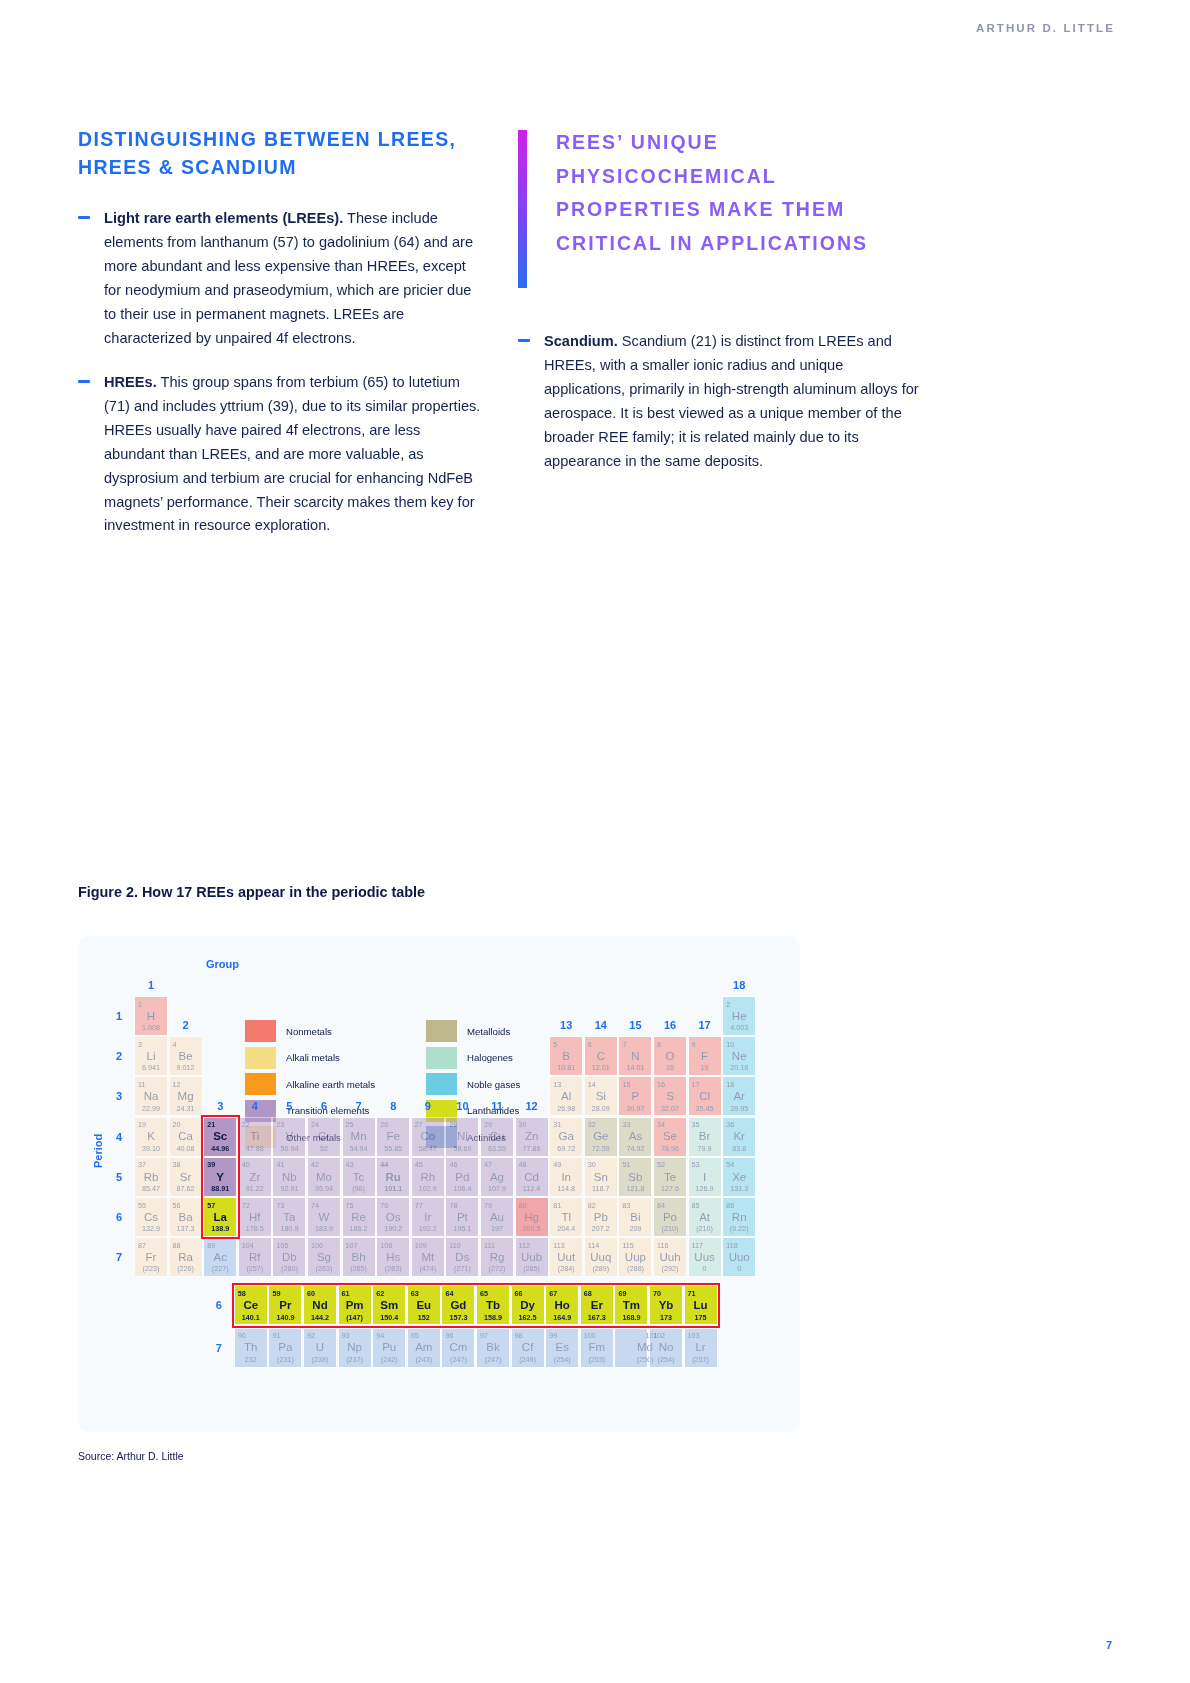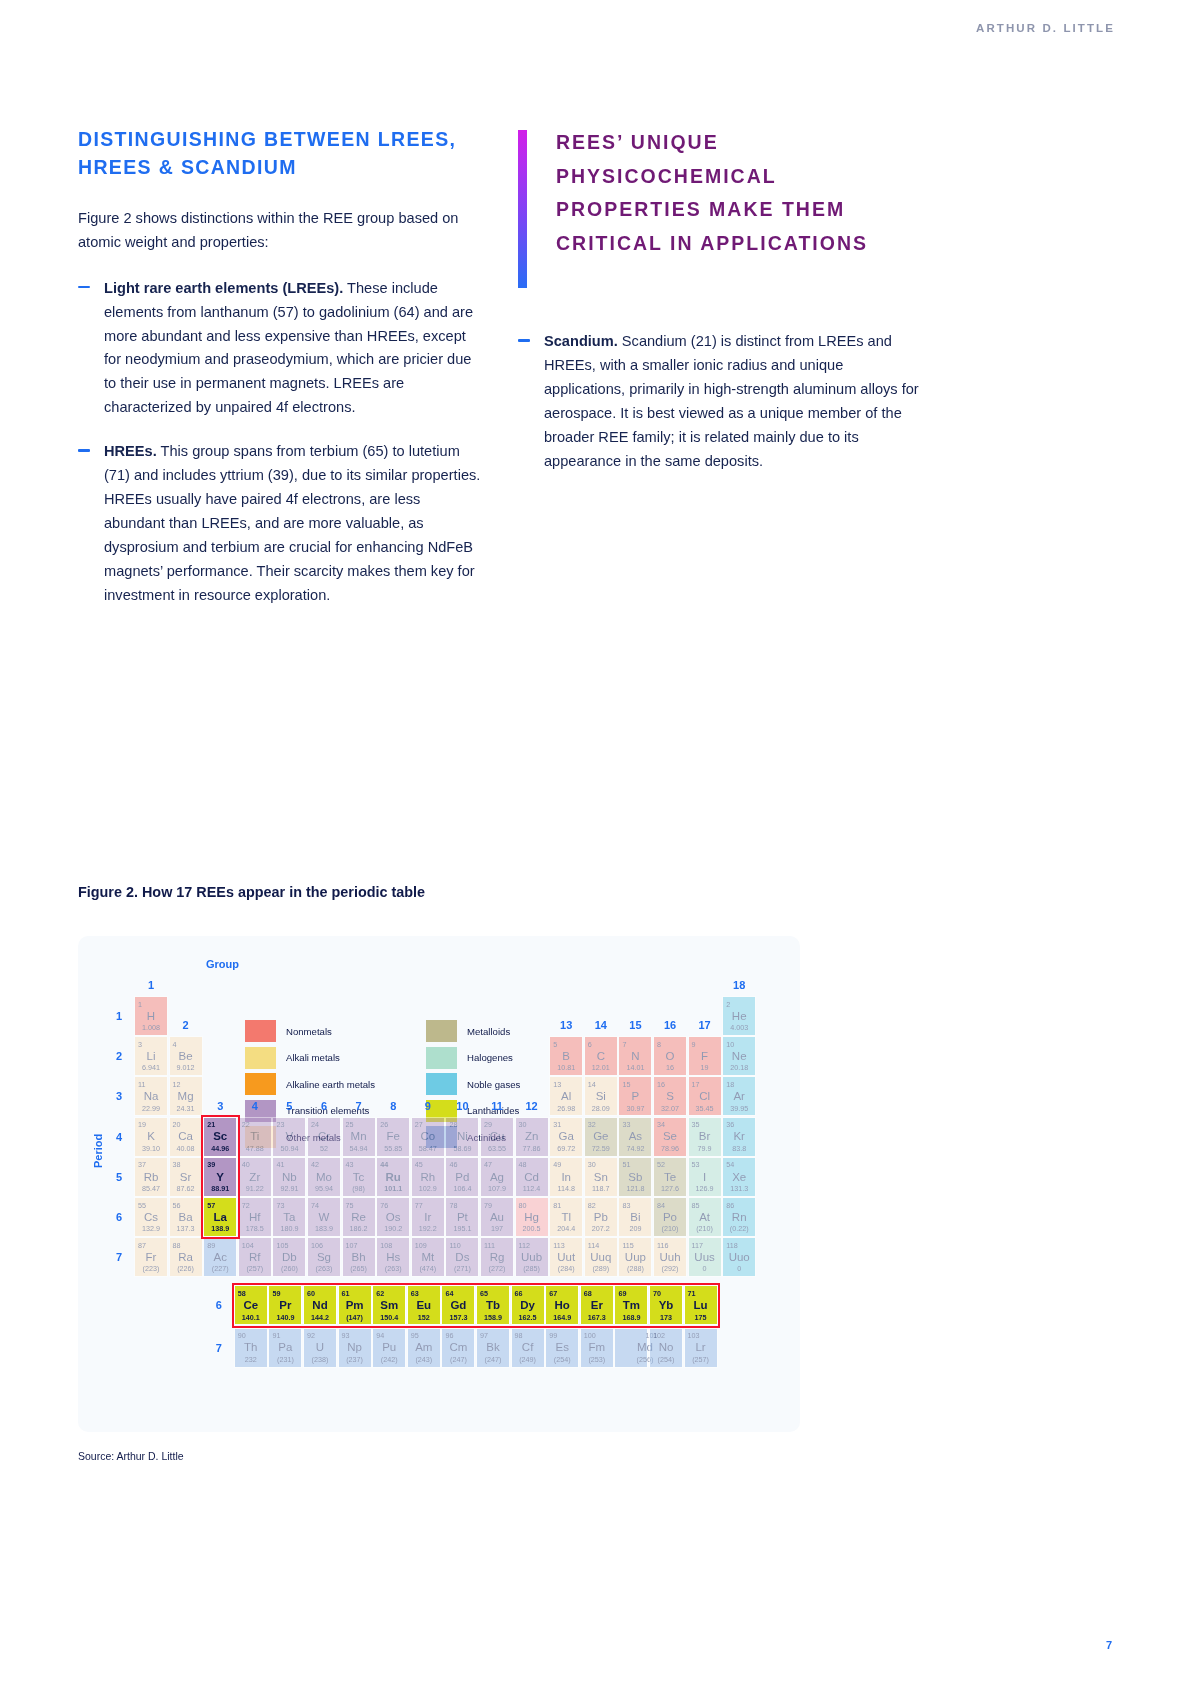--- a/index.html
+++ b/index.html
@@ -41,21 +41,21 @@
   ul.bullets li b { font-weight:bold; }
 
   
   .kicker-wrap { position:relative; padding-left:38px; }
   .kicker-bar {
     position:absolute; left:0; top:4px; width:9px; height:158px;
     background:linear-gradient(180deg,#d11fe8 0%,#b02ff0 22%,#7b45f5 55%,#2a6df5 100%);
   }
   h2.kicker {
     margin:0; font-size:19.5px; font-weight:bold; letter-spacing:2.0px;
-    line-height:1.72; color:#701a75; text-transform:uppercase;
+    line-height:1.72; color:#8b5cf6; text-transform:uppercase;
   }
   .right-body { margin-top:70px; }
 
   
   .fig-caption {
     position:absolute; left:78px; top:884px;
     font-size:14.4px; font-weight:bold; color:#101a4a;
   }
   .fig-source {
     position:absolute; left:78px; top:1450px;
@@ -109,21 +109,20 @@
   }
   .redbox { position:absolute; border:2.5px solid #f5122b; pointer-events:none; }
 </style>
 </head>
 <body>
 
 <div class="brand">ARTHUR D. LITTLE</div>
 
 <div class="col-left">
   <h1 class="section-title">DISTINGUISHING BETWEEN LREEs, HREEs &amp; SCANDIUM</h1>
-  <p class="intro">Figure 2 shows distinctions within the REE group based on atomic weight and properties:</p>
   <ul class="bullets">
     <li>
       <span class="dash"></span>
       <b>Light rare earth elements (LREEs).</b><span> These include elements from lanthanum (57) to gadolinium (64) and are more abundant and less expensive than HREEs, except for neodymium and praseodymium, which are pricier due to their use in permanent magnets. LREEs are characterized by unpaired 4f electrons.</span>
     </li>
     <li>
       <span class="dash"></span>
       <b>HREEs.</b><span> This group spans from terbium (65) to lutetium (71) and includes yttrium (39), due to its similar properties. HREEs usually have paired 4f electrons, are less abundant than LREEs, and are more valuable, as dysprosium and terbium are crucial for enhancing NdFeB magnets’ performance. Their scarcity makes them key for investment in resource exploration.</span>
     </li>
   </ul>
@@ -535,21 +534,21 @@
       <div class="cell faded" style="left: 367.4px; top: 261px; background: rgb(178, 150, 196);">
         <span class="num">78</span>
         <span class="sym">Pt</span>
         <span class="mass">195.1</span>
       </div>
       <div class="cell faded" style="left: 402px; top: 261px; background: rgb(178, 150, 196);">
         <span class="num">79</span>
         <span class="sym">Au</span>
         <span class="mass">197</span>
       </div>
-      <div class="cell faded" style="left: 436.6px; top: 261px; background: #fca5a5;">
+      <div class="cell faded" style="left: 436.6px; top: 261px; background: #ef4444;">
         <span class="num">80</span>
         <span class="sym">Hg</span>
         <span class="mass">200.5</span>
       </div>
       <div class="cell faded" style="left: 471.2px; top: 261px; background: rgb(250, 223, 184);">
         <span class="num">81</span>
         <span class="sym">Tl</span>
         <span class="mass">204.4</span>
       </div>
       <div class="cell faded" style="left: 505.8px; top: 261px; background: rgb(250, 223, 184);">

